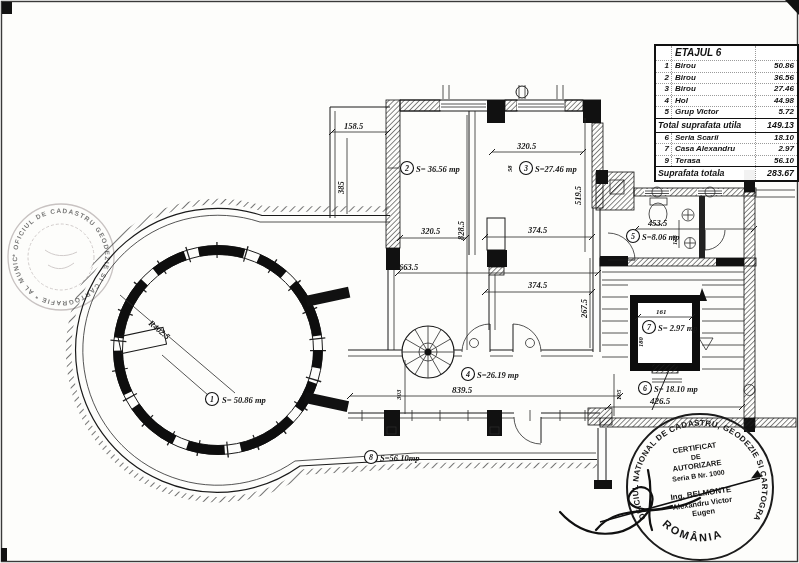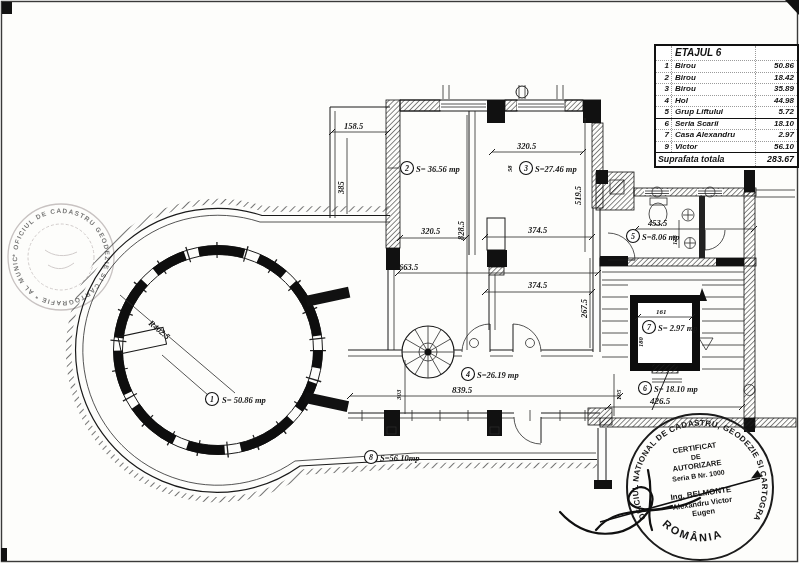--- a/index.html
+++ b/index.html
@@ -429,50 +429,54 @@
     <span class="tval"></span>
   </div>
   <div class="trow">
     <span class="tnum">1</span>
     <span class="tname">Birou</span>
     <span class="tval">50.86</span>
   </div>
   <div class="trow">
     <span class="tnum">2</span>
     <span class="tname">Birou</span>
-    <span class="tval">18.42</span>
+    <span class="tval">36.56</span>
   </div>
   <div class="trow">
     <span class="tnum">3</span>
     <span class="tname">Birou</span>
-    <span class="tval">35.89</span>
+    <span class="tval">27.46</span>
   </div>
   <div class="trow">
     <span class="tnum">4</span>
     <span class="tname">Hol</span>
     <span class="tval">44.98</span>
   </div>
   <div class="trow">
     <span class="tnum">5</span>
-    <span class="tname">Grup Liftului</span>
+    <span class="tname">Grup Victor</span>
     <span class="tval">5.72</span>
+  </div>
+  <div class="trow t-strong" style="grid-template-columns:1fr 42px;">
+    <span class="tname">Total suprafata utila</span>
+    <span class="tval">149.13</span>
   </div>
   <div class="trow" style="border-top:1.8px solid #111">
     <span class="tnum">6</span>
     <span class="tname">Seria Scarii</span>
     <span class="tval">18.10</span>
   </div>
   <div class="trow">
     <span class="tnum">7</span>
     <span class="tname">Casa Alexandru</span>
     <span class="tval">2.97</span>
   </div>
   <div class="trow">
     <span class="tnum">9</span>
-    <span class="tname">Victor</span>
+    <span class="tname">Terasa</span>
     <span class="tval">56.10</span>
   </div>
   <div class="trow t-strong" style="grid-template-columns:1fr 42px;font-style:italic;">
     <span class="tname">Suprafata totala</span>
     <span class="tval">283.67</span>
   </div>
 </div>
 
 </div>
 

